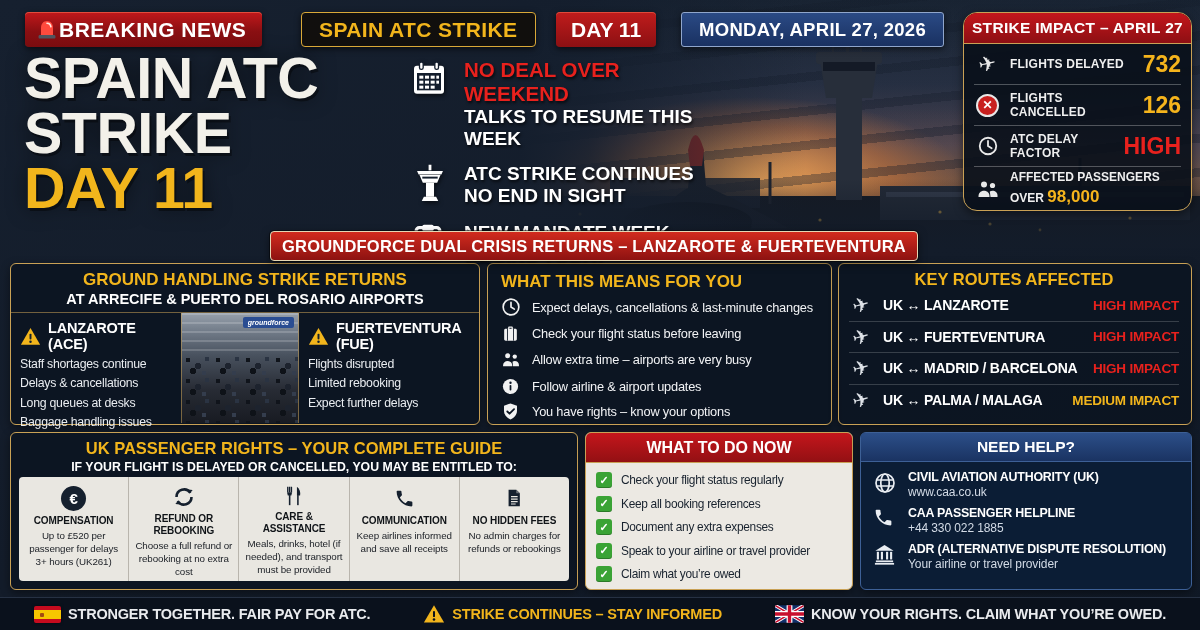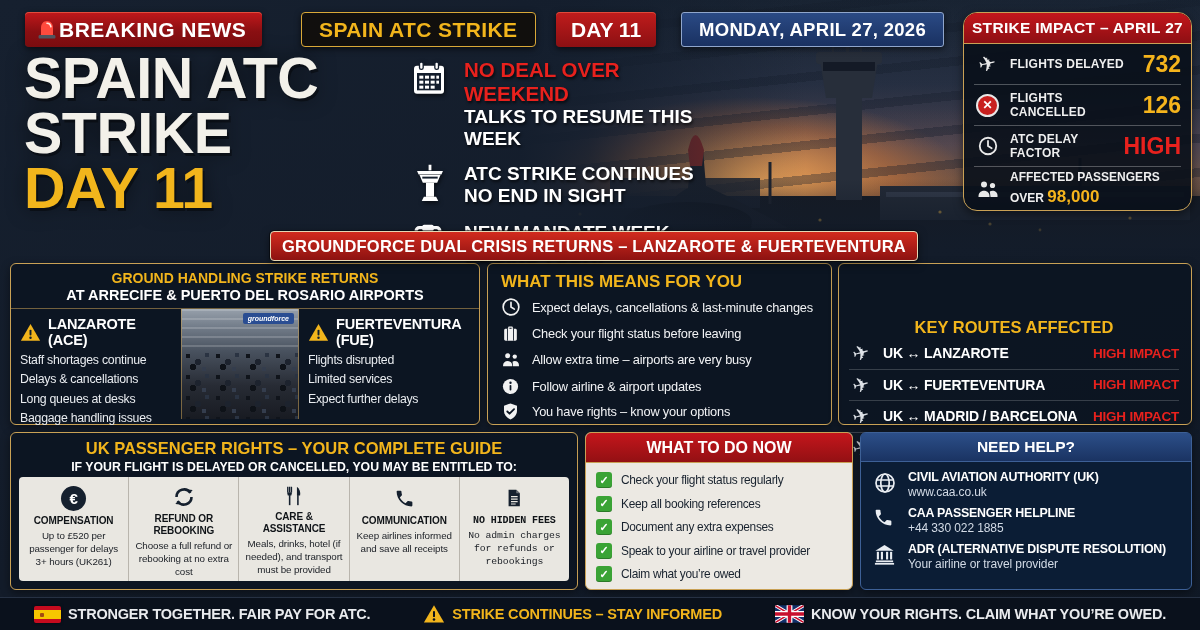--- a/index.html
+++ b/index.html
@@ -80,21 +80,21 @@
     color:#fff; font-weight:bold; font-size:16.5px; letter-spacing:.2px;
     box-shadow:0 0 0 1px rgba(0,0,0,.5), 0 3px 8px rgba(0,0,0,.5); }
 
   
   .panel { position:absolute; background:rgba(12,20,33,.93); border:1.5px solid #c9a155; border-radius:6px;
     box-shadow:0 3px 10px rgba(0,0,0,.45); z-index:4; }
   .p-title { color:#f2b51c; font-weight:bold; text-align:center; }
 
   
   .ground { left:10px; top:263px; width:470px; height:162px; padding-top:6px; }
-  .g-t1 { font-size:14px; }
+  .g-t1 { font-size:17px; }
   .g-t2 { color:#fff; font-weight:bold; font-size:14.5px; text-align:center; margin-top:1px; }
   .g-body { display:flex; margin-top:5px; height:111px; border-top:1px solid rgba(201,161,85,.55); }
   .g-col { padding:7px 4px 6px 9px; }
   .g-col.left { width:170px; }
   .g-col.right { flex:1; padding-left:9px; }
   .g-head { display:flex; align-items:center; gap:7px; margin-bottom:3px; }
   .g-head .wtri { width:21px; min-width:21px; }
   .g-airport { color:#fff; font-weight:bold; font-size:14.5px; letter-spacing:-.2px; }
   .g-line { color:#e9ecf0; font-size:12.3px; line-height:1.58; letter-spacing:-.25px; white-space:nowrap; }
   .g-photo { width:118px; min-width:118px; position:relative; overflow:hidden;
@@ -115,38 +115,38 @@
 
   
   .means { left:487px; top:263px; width:345px; height:162px; padding:8px 12px 6px 13px; }
   .m-title { text-align:left; font-size:17px; margin-bottom:5px; }
   .m-item { display:flex; align-items:center; gap:11px; margin-bottom:6.5px; }
   .m-ic { width:20px; min-width:20px; color:#f2f2f2; display:flex; }
   .m-txt { color:#f2f3f5; font-size:12.8px; letter-spacing:-.2px; white-space:nowrap; }
 
   
   .routes { left:838px; top:263px; width:354px; height:162px; padding:6px 12px 0 10px; }
-  .r-title { font-size:16.5px; margin-bottom:1px;margin-top:48px; }
+  .r-title { font-size:16.5px; margin-bottom:1px; }
   .r-row { display:flex; align-items:center; height:31.5px; gap:10px;
     border-bottom:1px solid rgba(255,255,255,.18); }
   .r-row:last-child { border-bottom:none; }
   .r-plane { font-size:20px; color:#dfe3e8; transform:rotate(-14deg); width:24px; text-align:center; }
   .r-route { flex:1; color:#fff; font-weight:bold; font-size:14px; letter-spacing:-.2px; }
   .r-imp { font-weight:bold; font-size:13.5px; letter-spacing:-.2px; }
   .hi { color:#e8211d; } .med { color:#f2b51c; }
 
   
   .rights { left:10px; top:432px; width:568px; height:158px; }
   .rt-title { font-size:16.5px; margin-top:6px; }
   .rt-sub { color:#fff; font-weight:bold; font-size:12.3px; text-align:center; margin-top:2px; }
   .rt-card { position:absolute; left:8px; right:8px; top:44px; bottom:8px; background:#e9e7e1;
     border-radius:4px; display:flex; overflow:hidden; }
   .rt-col { flex:1; padding:8px 5px 4px; text-align:center; border-right:1px solid #b9b5ad;
     display:flex; flex-direction:column; align-items:center; }
-  .rt-col:last-child { border-right:none;font-family:Liberation Mono, monospace; }
+  .rt-col:last-child { border-right:none; }
   .rt-ic { height:26px; color:#15202e; display:flex; align-items:center; justify-content:center; }
   .euro-circle { width:25px; height:25px; border-radius:50%; background:#15202e; color:#fff;
     display:flex; align-items:center; justify-content:center; font-size:15px; font-weight:bold; }
   .rt-col-t { font-weight:bold; color:#101418; font-size:10px; line-height:1.2; margin:4px 0 3px; letter-spacing:-.1px; }
   .rt-col-d { color:#20242a; font-size:9.8px; line-height:1.32; letter-spacing:-.1px; }
 
   
   .todo { left:585px; top:432px; width:268px; height:158px; background:#ece9e3; overflow:hidden; }
   .td-head { height:30px; display:flex; align-items:center; justify-content:center;
     background:linear-gradient(180deg,#c4161c,#931013); color:#fff; font-weight:bold; font-size:16px;
@@ -387,21 +387,21 @@
       <div class="g-col right">
         <div class="g-head">
           <svg class="wtri" viewBox="0 0 24 24">
               <path d="M12 2.4L23 21.4H1z" fill="#f2b51c"></path>
               <rect x="10.9" y="8.8" width="2.2" height="6.6" rx="1" fill="#13202e"></rect>
               <circle cx="12" cy="18" r="1.4" fill="#13202e"></circle>
             </svg>
           <span class="g-airport">FUERTEVENTURA (FUE)</span>
         </div>
         <div class="g-line">Flights disrupted</div>
-        <div class="g-line">Limited services</div>
+        <div class="g-line">Limited rebooking</div>
         <div class="g-line">Expect further delays</div>
       </div>
     </div>
   </div>
 
   <div class="panel means">
     <div class="p-title m-title">WHAT THIS MEANS FOR YOU</div>
     <div class="m-item">
       <span class="m-ic">
           <svg width="20" height="20" viewBox="0 0 24 24">

